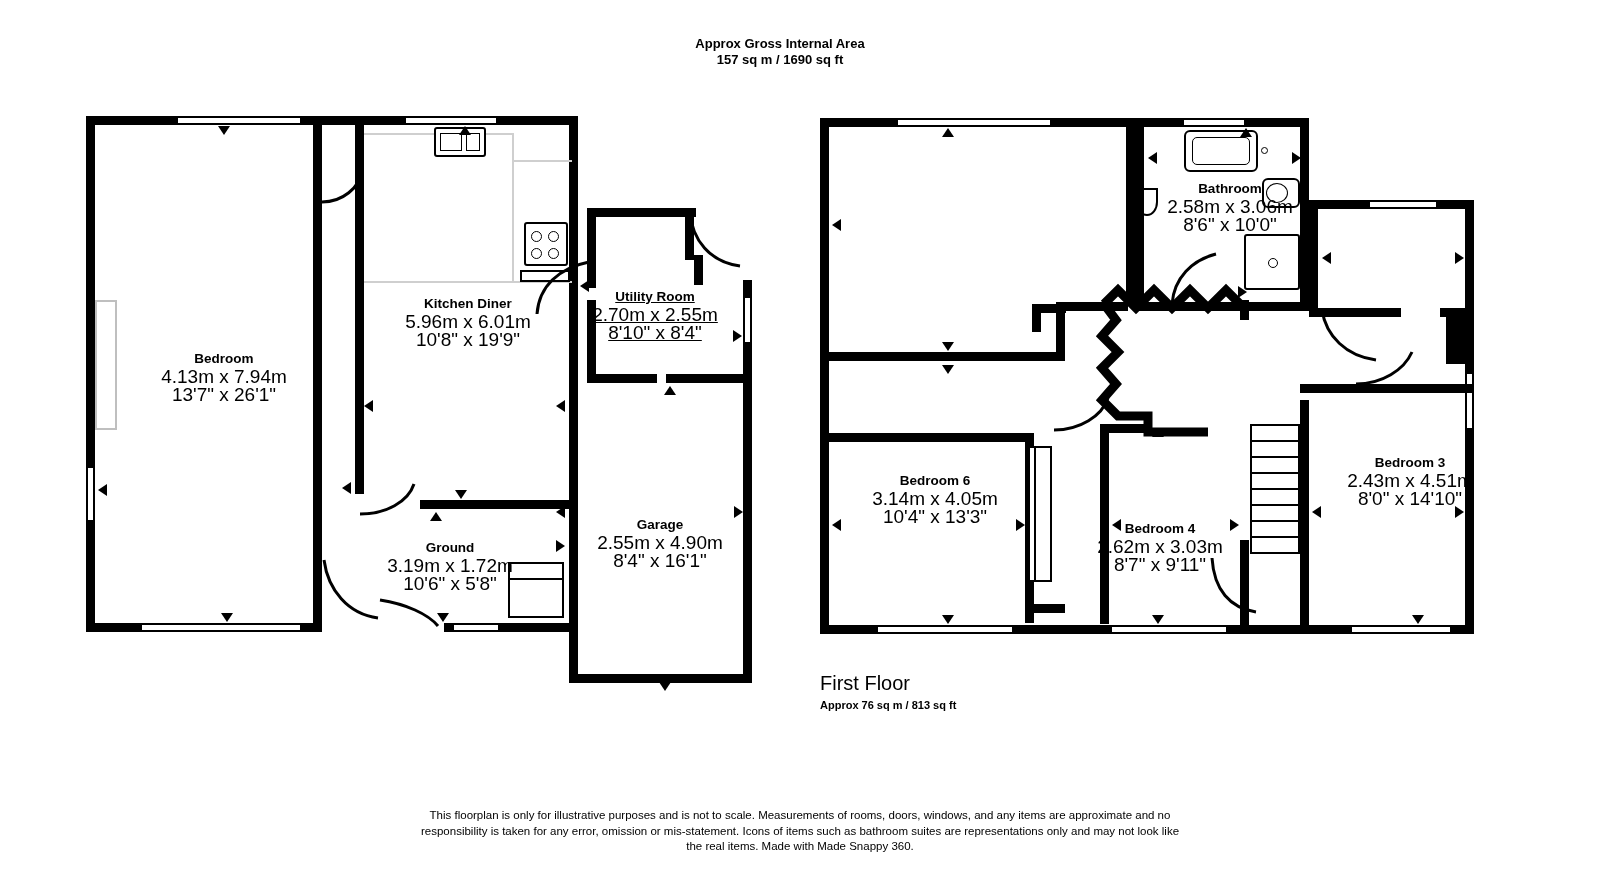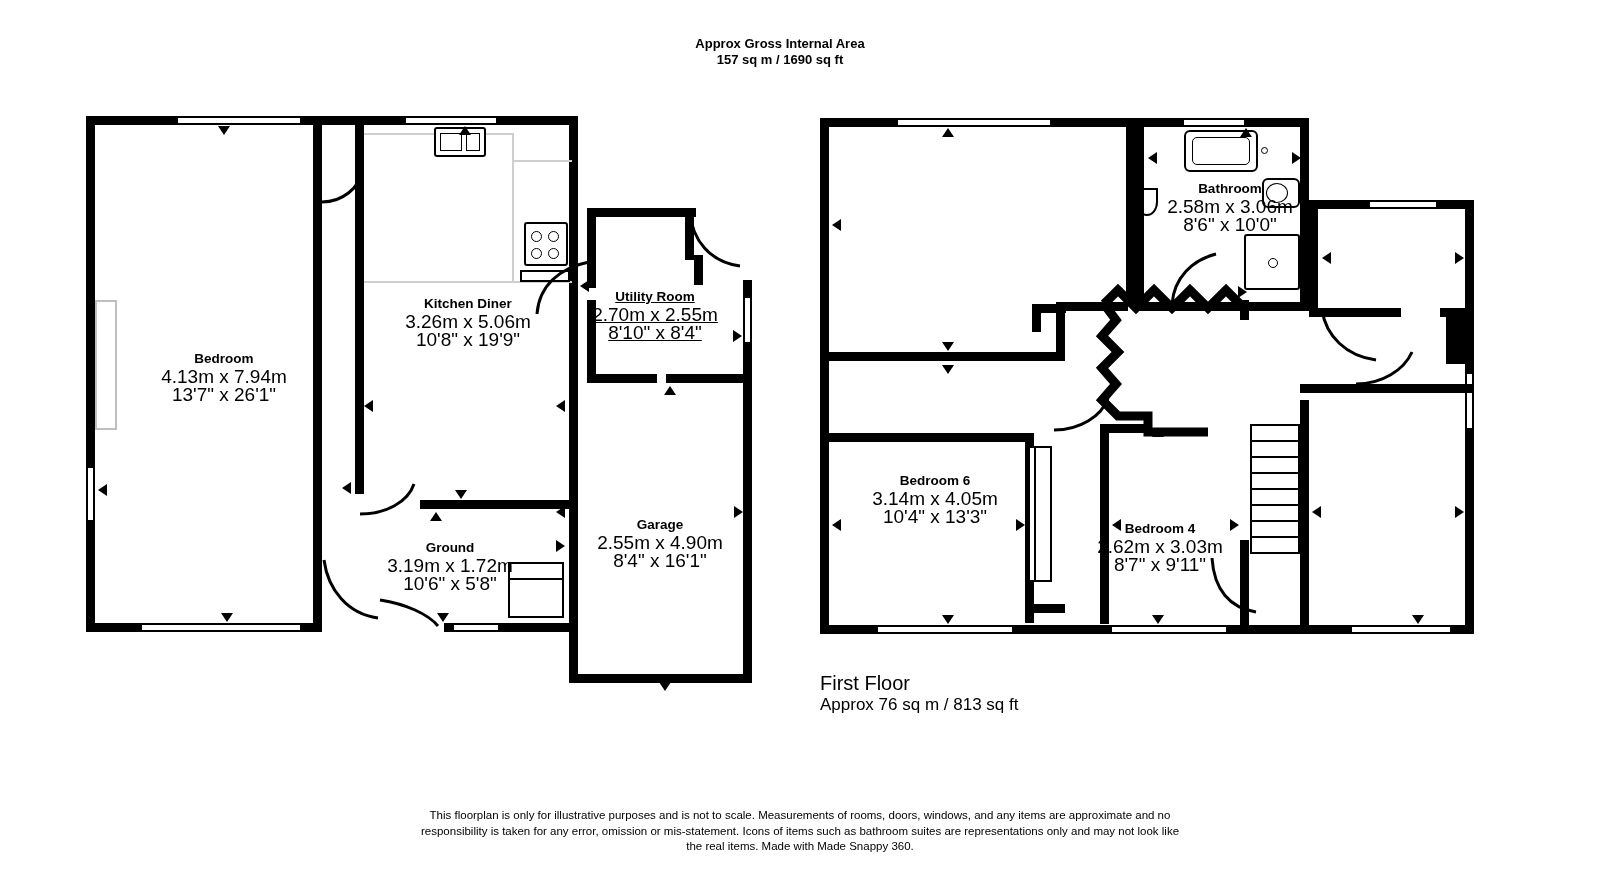--- a/index.html
+++ b/index.html
@@ -11,21 +11,21 @@
   .win{position:absolute;background:#fff;border:2px solid #000;box-sizing:border-box;}
   .fixture{position:absolute;border:2px solid #000;box-sizing:border-box;background:#fff;border-radius:3px;}
   .lightline{position:absolute;background:#cfcfcf;}
   
   .hdr{position:absolute;text-align:center;font-weight:bold;font-size:13px;line-height:16px;}
   .roomlbl{position:absolute;text-align:center;white-space:nowrap;}
   .roomlbl .nm{font-weight:bold;font-size:13.5px;line-height:18px;}
   .roomlbl .dm{font-size:19px;line-height:18px;}
   .floorttl{position:absolute;white-space:nowrap;}
   .floorttl .t{font-size:20px;line-height:26px;font-weight:400;}
-  .floorttl .s{font-size:17px;line-height:18px;font-weight:normal;}
+  .floorttl .s{font-size:11px;line-height:18px;font-weight:bold;}
   .disclaimer{position:absolute;text-align:center;font-size:11.5px;line-height:15.5px;width:760px;}
   
   .arw{position:absolute;width:0;height:0;}
   .arw.l{border-top:6px solid transparent;border-bottom:6px solid transparent;border-right:9px solid #000;}
   .arw.r{border-top:6px solid transparent;border-bottom:6px solid transparent;border-left:9px solid #000;}
   .arw.u{border-left:6px solid transparent;border-right:6px solid transparent;border-bottom:9px solid #000;}
   .arw.d{border-left:6px solid transparent;border-right:6px solid transparent;border-top:9px solid #000;}
   svg{position:absolute;overflow:visible;}
   .stairs{position:absolute;border:2px solid #000;box-sizing:border-box;background:#fff;}
   .stairs i{position:absolute;left:0;right:0;height:2px;background:#000;}
@@ -145,21 +145,21 @@
   <div class="arw r" style="left:556px;top:540px;"></div>
   <div class="arw d" style="left:437px;top:613px;"></div>
 
   <div class="roomlbl" style="left:124px;top:350px;width:200px;">
     <div class="nm">Bedroom</div>
     <div class="dm">4.13m x 7.94m</div>
     <div class="dm">13'7" x 26'1"</div>
   </div>
   <div class="roomlbl" style="left:368px;top:295px;width:200px;">
     <div class="nm">Kitchen Diner</div>
-    <div class="dm">3.26m x 5.06m</div>
+    <div class="dm">5.96m x 6.01m</div>
     <div class="dm">10'8" x 19'9"</div>
   </div>
   <div class="roomlbl" style="left:570px;top:288px;width:170px;text-decoration:underline;">
     <div class="nm">Utility Room</div>
     <div class="dm">2.70m x 2.55m</div>
     <div class="dm">8'10" x 8'4"</div>
   </div>
   <div class="roomlbl" style="left:370px;top:539px;width:160px;">
     <div class="nm">Ground</div>
     <div class="dm">3.19m x 1.72m</div>
@@ -306,20 +306,25 @@
   <div class="roomlbl" style="left:40px;top:472px;width:190px;">
     <div class="nm">Bedroom 6</div>
     <div class="dm">3.14m x 4.05m</div>
     <div class="dm">10'4" x 13'3"</div>
   </div>
   <div class="roomlbl" style="left:270px;top:520px;width:180px;">
     <div class="nm">Bedroom 4</div>
     <div class="dm">2.62m x 3.03m</div>
     <div class="dm">8'7" x 9'11"</div>
   </div>
+  <div class="roomlbl" style="left:520px;top:454px;width:180px;">
+    <div class="nm">Bedroom 3</div>
+    <div class="dm">2.43m x 4.51m</div>
+    <div class="dm">8'0" x 14'10"</div>
+  </div>
 
   <div class="floorttl" style="left:20px;top:670px;">
     <div class="t">First Floor</div>
     <div class="s">Approx 76 sq m / 813 sq ft</div>
   </div>
 </div>
 
 <div class="disclaimer" style="left:420px;top:808px;">This floorplan is only for illustrative purposes and is not to scale. Measurements of rooms, doors, windows, and any items are approximate and no responsibility is taken for any error, omission or mis-statement. Icons of items such as bathroom suites are representations only and may not look like the real items. Made with Made Snappy 360.</div>
 
 </body></html>

